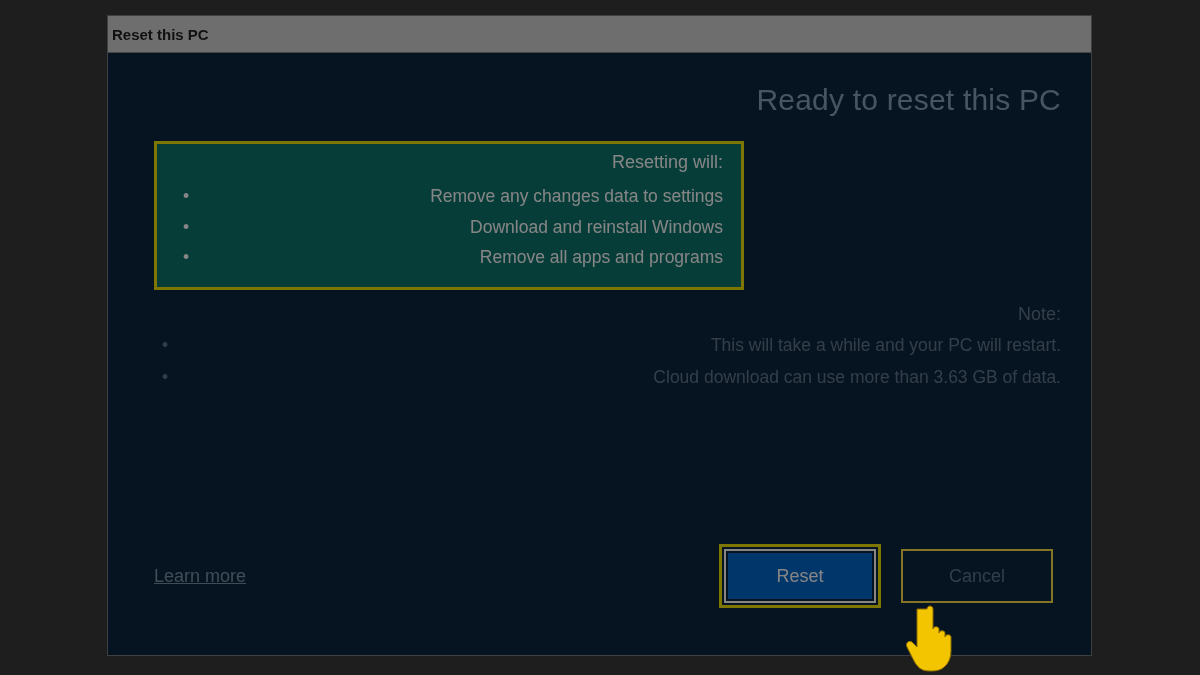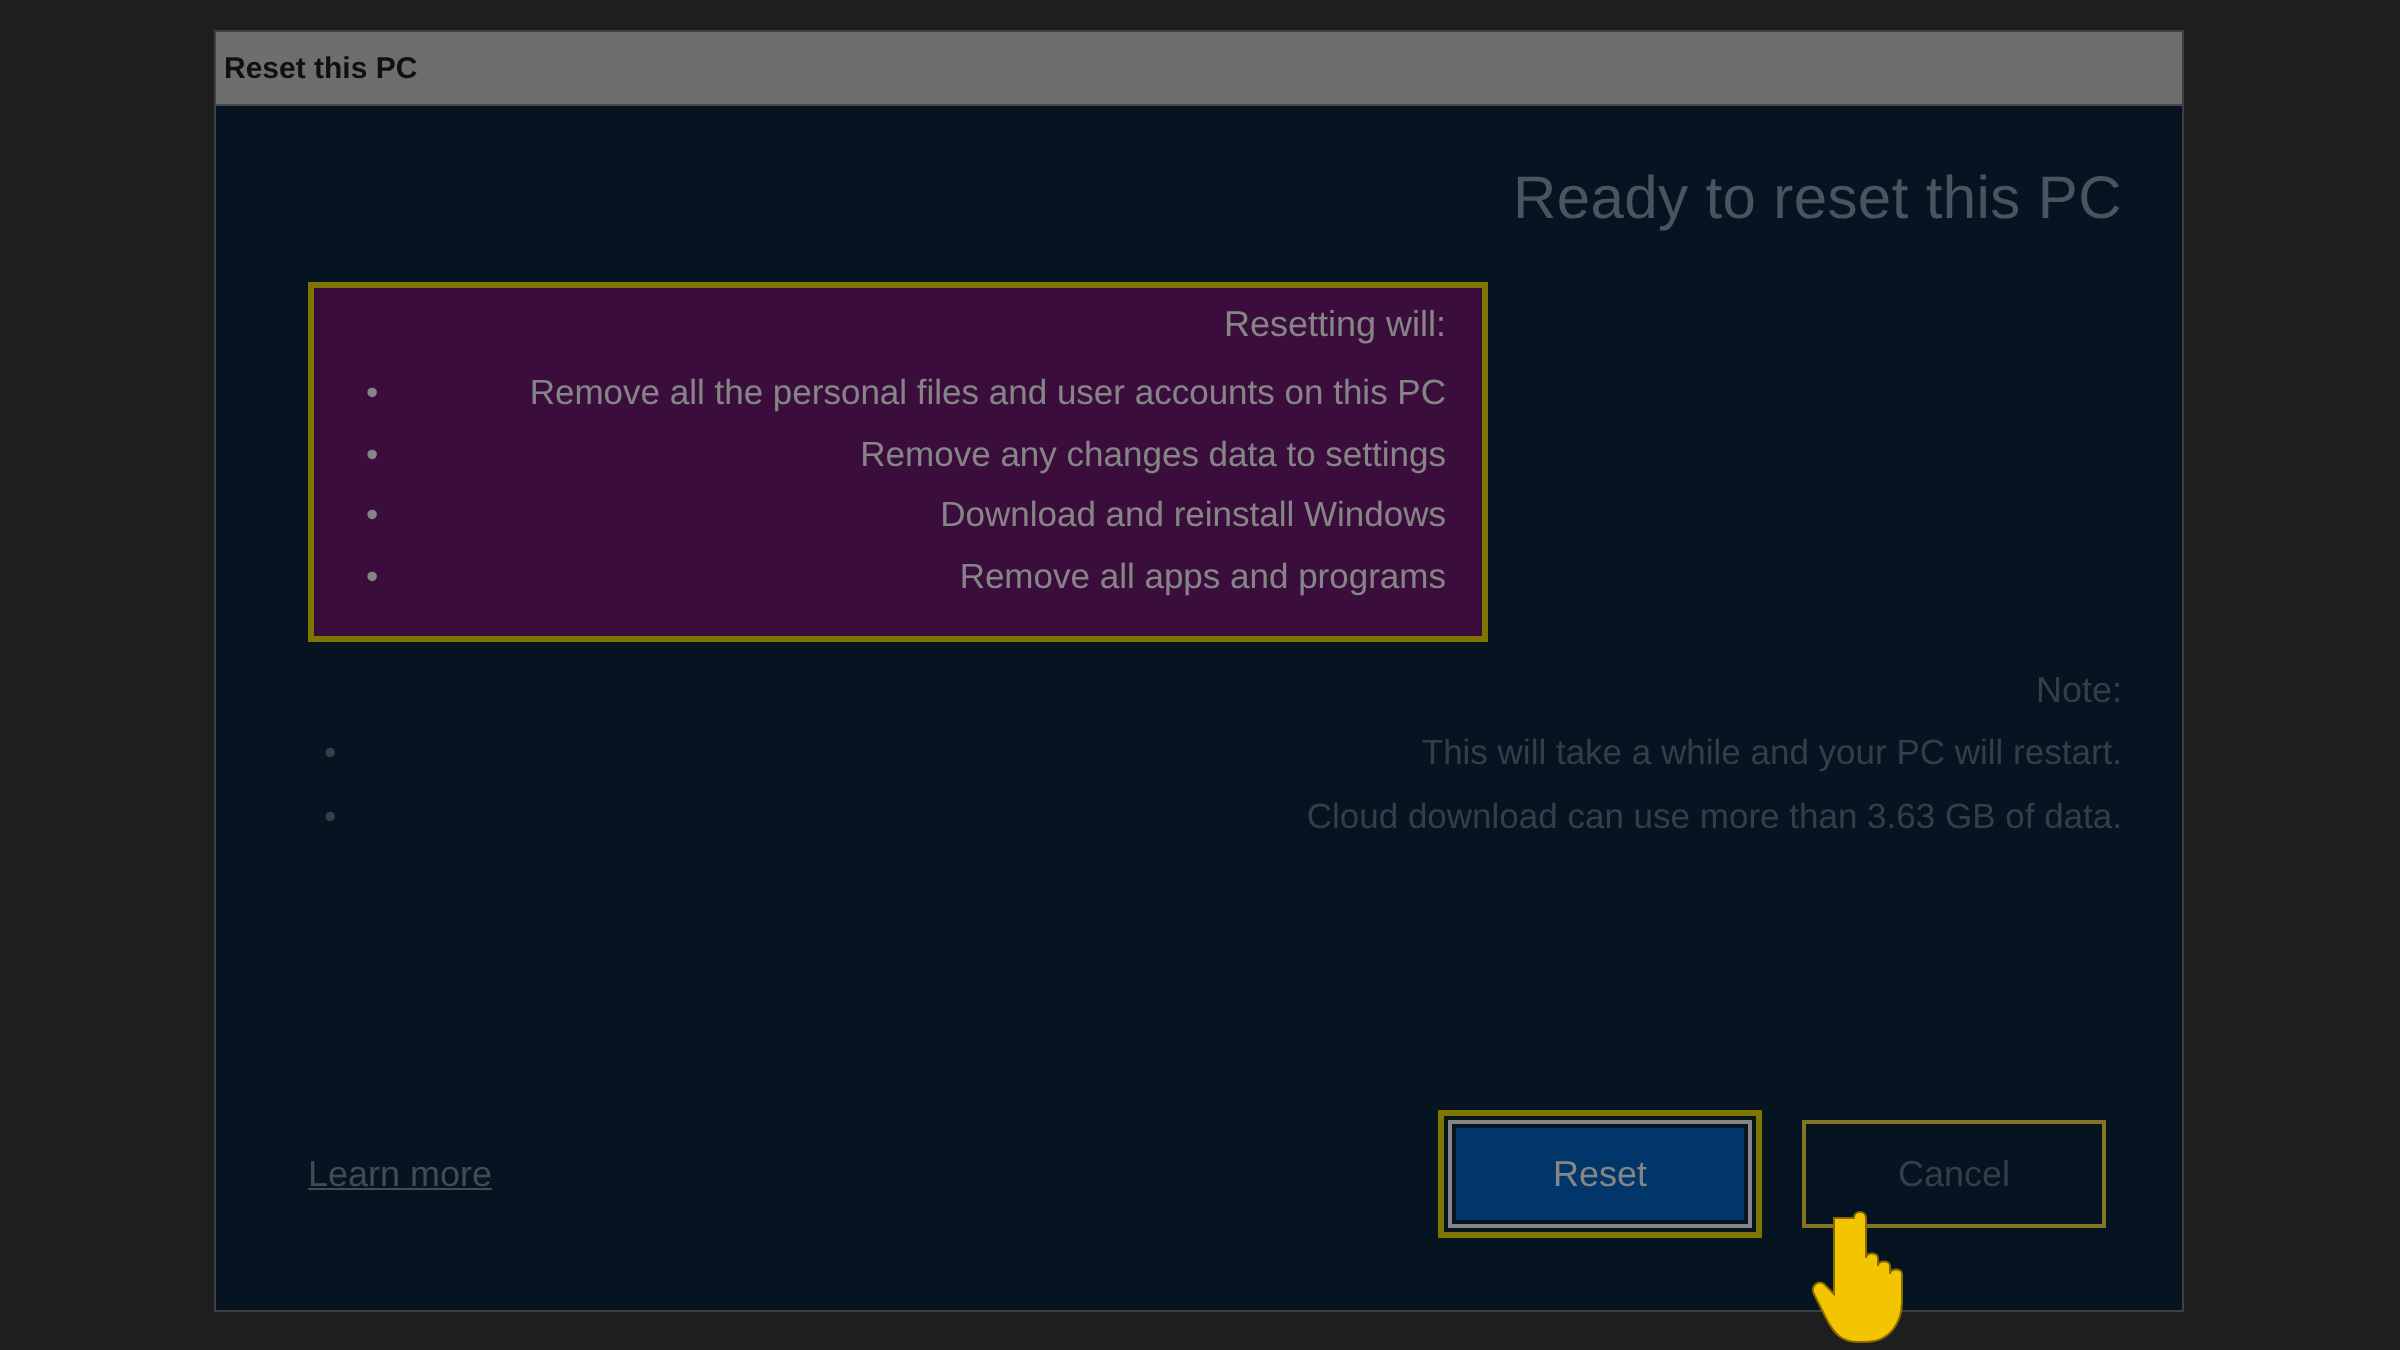--- a/index.html
+++ b/index.html
@@ -39,21 +39,21 @@
     text-align:right;
   }
   .heading{
     font-size:30px;
     font-weight:300;
     color:#8aa3b8;
     margin:0 0 24px 0;
     letter-spacing:0.2px;
   }
   .hl-box{
-    background:#701a75;
+    background:#0f766e;
     border:3px solid #f3e300;
     padding:8px 18px 14px 18px;
     width:590px;
     box-sizing:border-box;
     color:#ffffff;
   }
   .hl-title{
     font-size:18px;
     margin:0 0 8px 0;
   }
@@ -96,21 +96,21 @@
   .note-list li::before{
     content:"•";
     position:absolute;
     left:8px;
     top:0;
   }
   .footer{
     position:absolute;
     left:46px;
     right:38px;
-    bottom:36px;
+    bottom:47px;
     display:flex;
     align-items:center;
   }
   .learn{
     color:#7b94a8;
     font-size:18px;
     text-decoration:underline;
     cursor:pointer;
   }
   .spacer{flex:1;}
@@ -169,21 +169,20 @@
   <div class="titlebar">
     <span>Reset this PC</span>
   </div>
 
   <div class="body">
     <h1 class="heading">Ready to reset this PC</h1>
 
     <div class="hl-box">
       <p class="hl-title">Resetting will:</p>
       <ul class="bullets">
-        <li>Remove all the personal files and user accounts on this PC</li>
         <li>Remove any changes data to settings</li>
         <li>Download and reinstall Windows</li>
         <li>Remove all apps and programs</li>
       </ul>
     </div>
 
     <div class="note-block">
       <p class="note-title">Note:</p>
       <ul class="note-list">
         <li>This will take a while and your PC will restart.</li>

